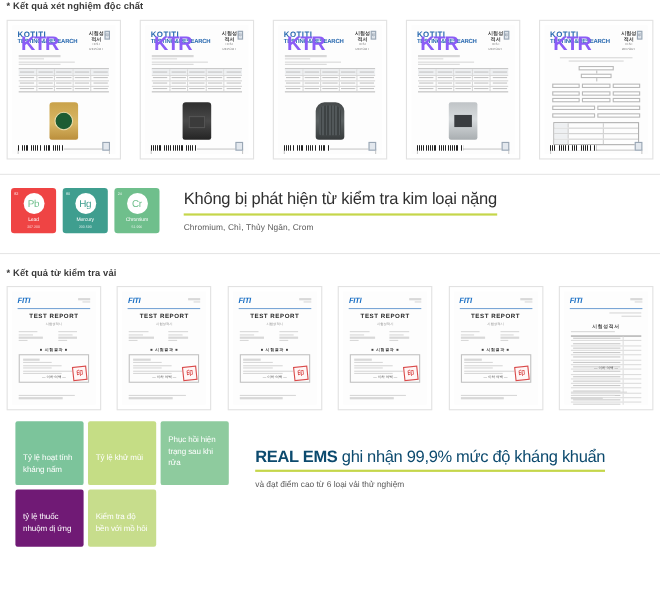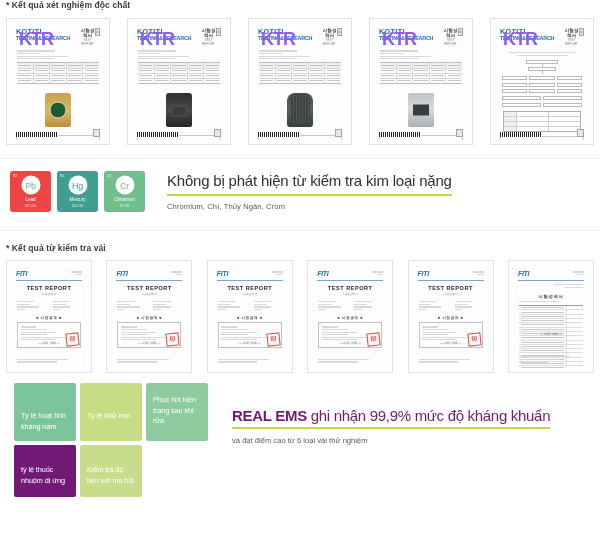--- a/index.html
+++ b/index.html
@@ -156,21 +156,21 @@
     display:grid; grid-template-columns:repeat(3,62px);
     grid-template-rows:58px 52px; gap:4px;
   }
   .cell {
     border-radius:2px; color:#ffffff;
     font-size:7.3px; line-height:1.45; padding:28px 7px 0 7px;
     letter-spacing:-.1px;
   }
   .cell.r2 { padding-top:20px; }
   .bottom-text { margin-left:24px; margin-top:24px; }
-  .bt-head { font-size:15px; color:#701a75; display:inline-block; letter-spacing:-.3px;}
+  .bt-head { font-size:15px; color:#0c4a6e; display:inline-block; letter-spacing:-.3px;}
   .bt-head b { font-weight:700; }
   .bt-rule { height:1.6px; background:#c5d64a; margin-top:2px; }
   .bt-sub { font-size:7.6px; color:#5a5a5a; margin-top:7px; }
 </style>
 </head>
 <body>
 
 <div class="page">
 
   <div class="sec-label">* Kết quả xét nghiệm độc chất</div>

